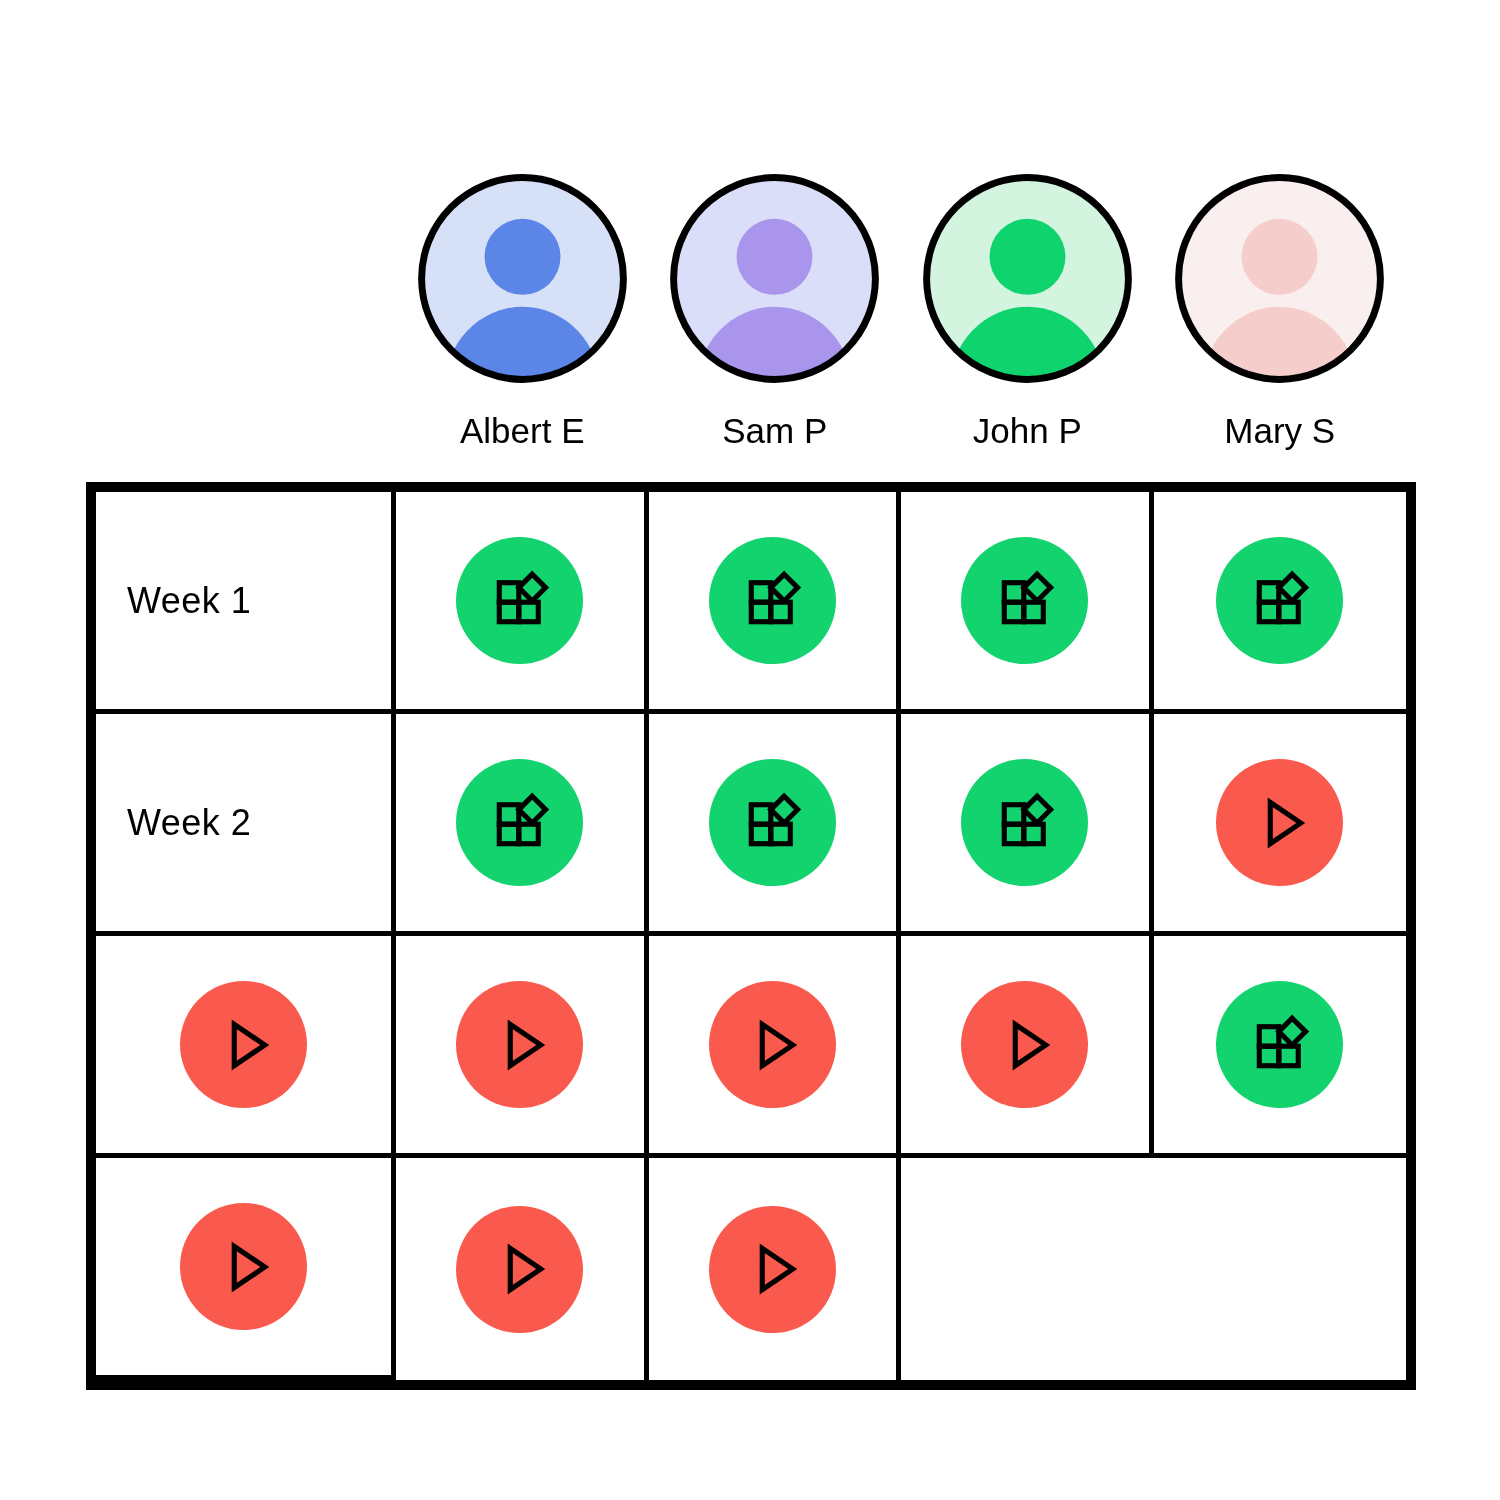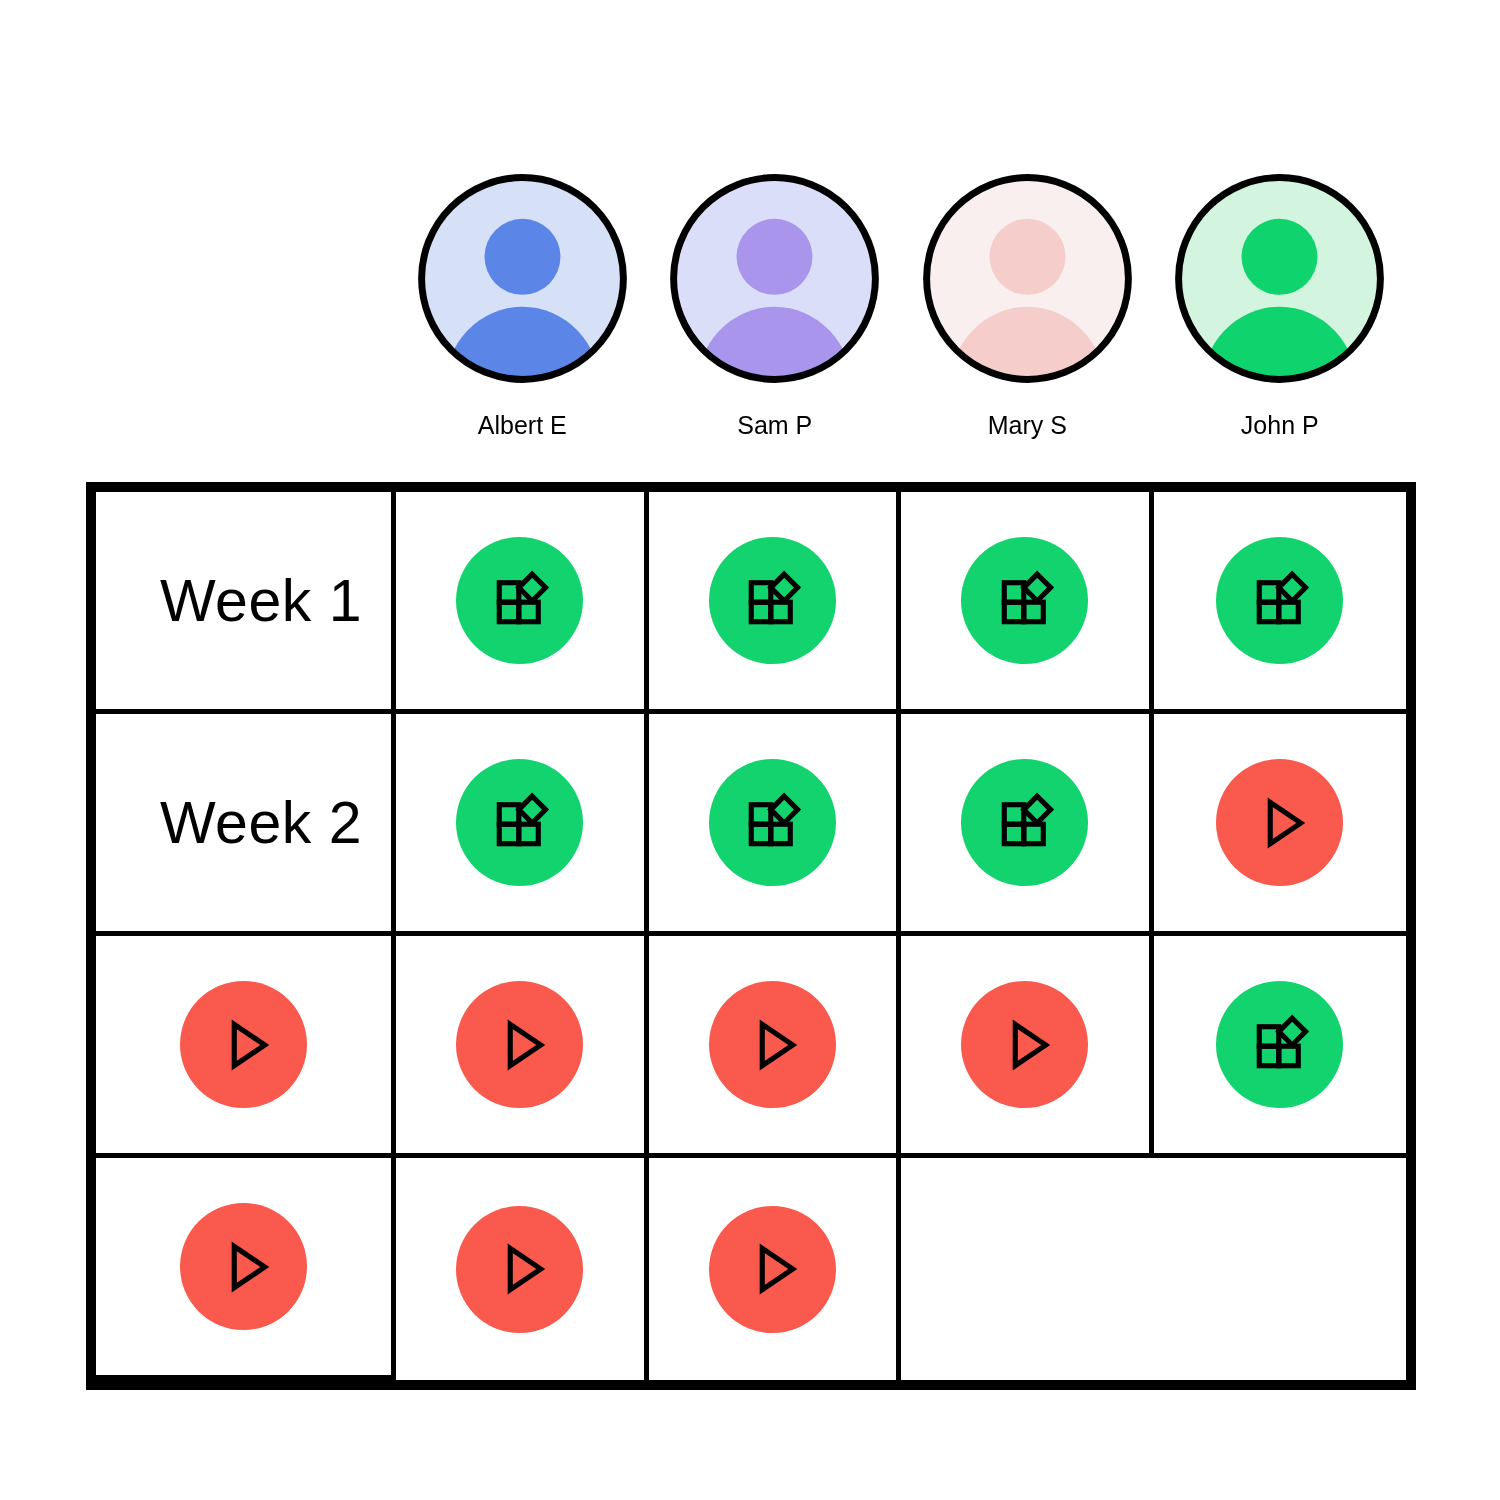--- a/index.html
+++ b/index.html
@@ -28,21 +28,21 @@
     display: flex;
     flex-direction: column;
     align-items: center;
     gap: 26px;
   }
   .avatar { width: 217px; height: 217px; display: block; }
   .av-bg   { fill: var(--av-bg, #ddd); }
   .av-fg   { fill: var(--av-fg, #999); }
   .av-ring { fill: none; stroke: #000; stroke-width: 3.2; }
   .person-name {
-    font-size: 25px;
+    font-size: 35px;
     line-height: 1;
     color: #000;
     white-space: nowrap;
   }
 
   
   .status-table {
     position: absolute;
     left: 86px;
     top: 482px;
@@ -59,22 +59,22 @@
     border-right: 5px solid #000;
     border-bottom: 5px solid #000;
     display: flex;
     align-items: center;
     justify-content: center;
   }
   .cell:nth-child(5n) { border-right: none; }
   .cell:nth-child(n+17) { border-bottom: none; }
   .label-cell {
     justify-content: flex-start;
-    padding-left: 64px;
-    font-size: 59px;
+    padding-left: 31px;
+    font-size: 36px;
     letter-spacing: 0.5px;
   }
   .status-dot {
     width: 127px;
     height: 127px;
     border-radius: 50%;
     display: flex;
     align-items: center;
     justify-content: center;
   }
@@ -112,49 +112,49 @@
         <circle class="av-bg" cx="50" cy="50" r="46.5"></circle>
         <g clip-path="url(#clip-a1)">
           <circle class="av-fg" cx="50" cy="40" r="17.5"></circle>
           <ellipse class="av-fg" cx="50" cy="101" rx="36" ry="38"></ellipse>
         </g>
         <circle class="av-ring" cx="50" cy="50" r="46.5"></circle>
       </svg>
       <div class="person-name">Sam P</div>
     </div>
 
+    <div class="person" style="--av-bg: #d3f4df; --av-fg: #0fd46e;">
+      <svg class="avatar" viewBox="0 0 100 100">
+        <clipPath id="clip-a3">
+            <circle cx="50" cy="50" r="46.5"></circle>
+          </clipPath>
+        <circle class="av-bg" cx="50" cy="50" r="46.5"></circle>
+        <g clip-path="url(#clip-a3)">
+          <circle class="av-fg" cx="50" cy="40" r="17.5"></circle>
+          <ellipse class="av-fg" cx="50" cy="101" rx="36" ry="38"></ellipse>
+        </g>
+        <circle class="av-ring" cx="50" cy="50" r="46.5"></circle>
+      </svg>
+      <div class="person-name">John P</div>
+    </div>
+
     <div class="person" style="--av-bg: #f9efee; --av-fg: #f5cecb;">
       <svg class="avatar" viewBox="0 0 100 100">
         <clipPath id="clip-a2">
             <circle cx="50" cy="50" r="46.5"></circle>
           </clipPath>
         <circle class="av-bg" cx="50" cy="50" r="46.5"></circle>
         <g clip-path="url(#clip-a2)">
           <circle class="av-fg" cx="50" cy="40" r="17.5"></circle>
           <ellipse class="av-fg" cx="50" cy="101" rx="36" ry="38"></ellipse>
         </g>
         <circle class="av-ring" cx="50" cy="50" r="46.5"></circle>
       </svg>
       <div class="person-name">Mary S</div>
     </div>
-
-    <div class="person" style="--av-bg: #d3f4df; --av-fg: #0fd46e;">
-      <svg class="avatar" viewBox="0 0 100 100">
-        <clipPath id="clip-a3">
-            <circle cx="50" cy="50" r="46.5"></circle>
-          </clipPath>
-        <circle class="av-bg" cx="50" cy="50" r="46.5"></circle>
-        <g clip-path="url(#clip-a3)">
-          <circle class="av-fg" cx="50" cy="40" r="17.5"></circle>
-          <ellipse class="av-fg" cx="50" cy="101" rx="36" ry="38"></ellipse>
-        </g>
-        <circle class="av-ring" cx="50" cy="50" r="46.5"></circle>
-      </svg>
-      <div class="person-name">John P</div>
-    </div>
   </div>
 
   <div class="status-table">
     <div class="cell label-cell">Week 1</div>
     <div class="cell icon-cell">
         <div class="status-dot" style="background: rgb(18, 211, 110);">
     <svg viewBox="0 0 64 64">
       <g class="ink">
         <rect x="15" y="17" width="16" height="16"></rect>
         <rect x="15" y="33" width="16" height="16"></rect>

